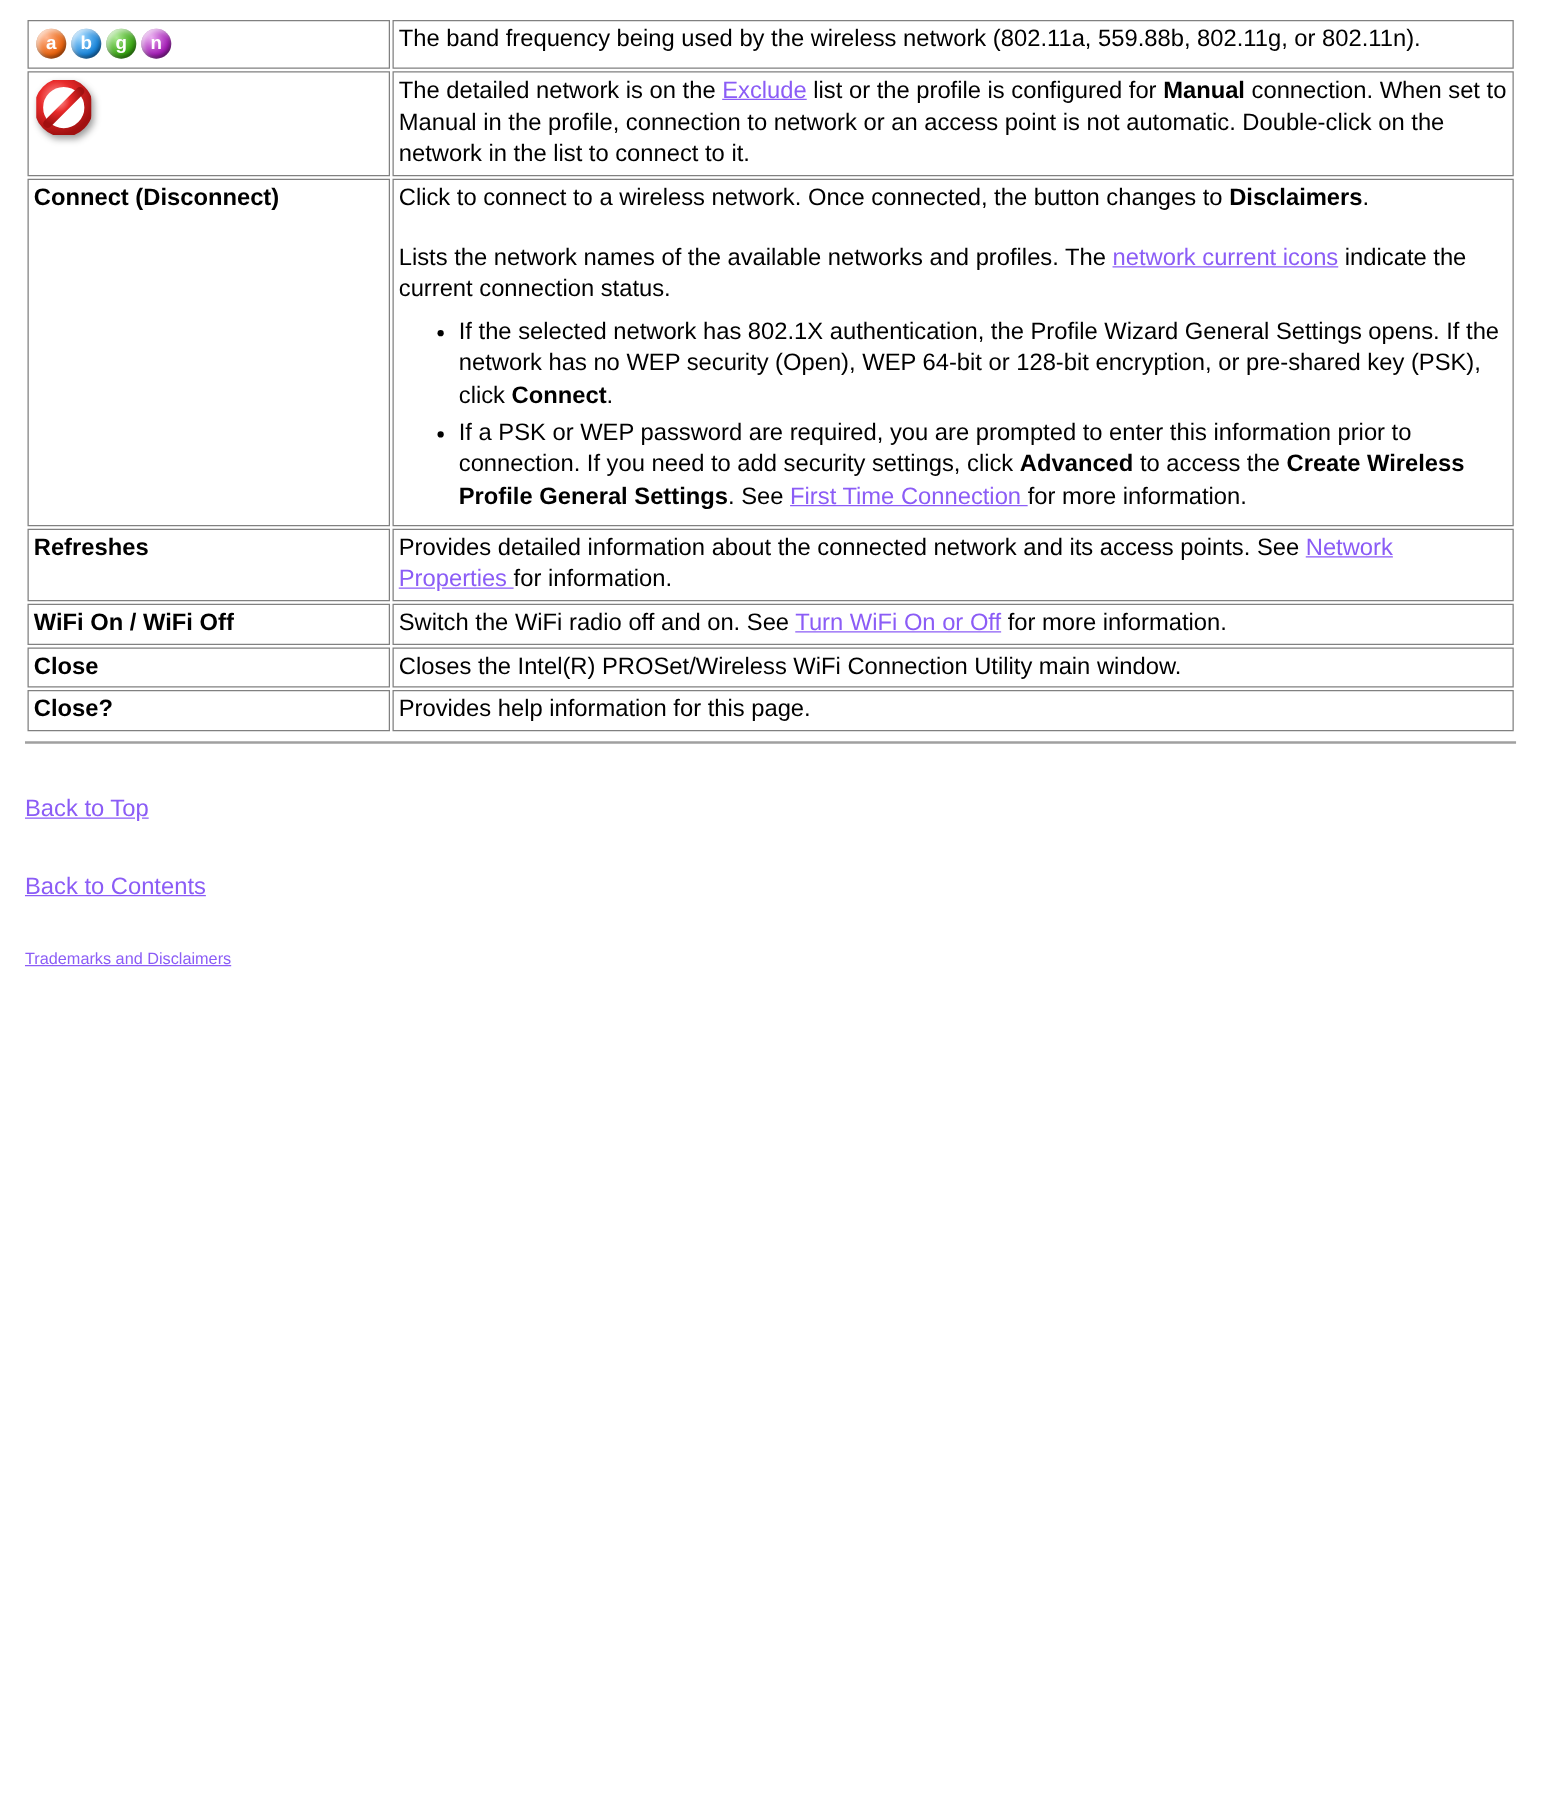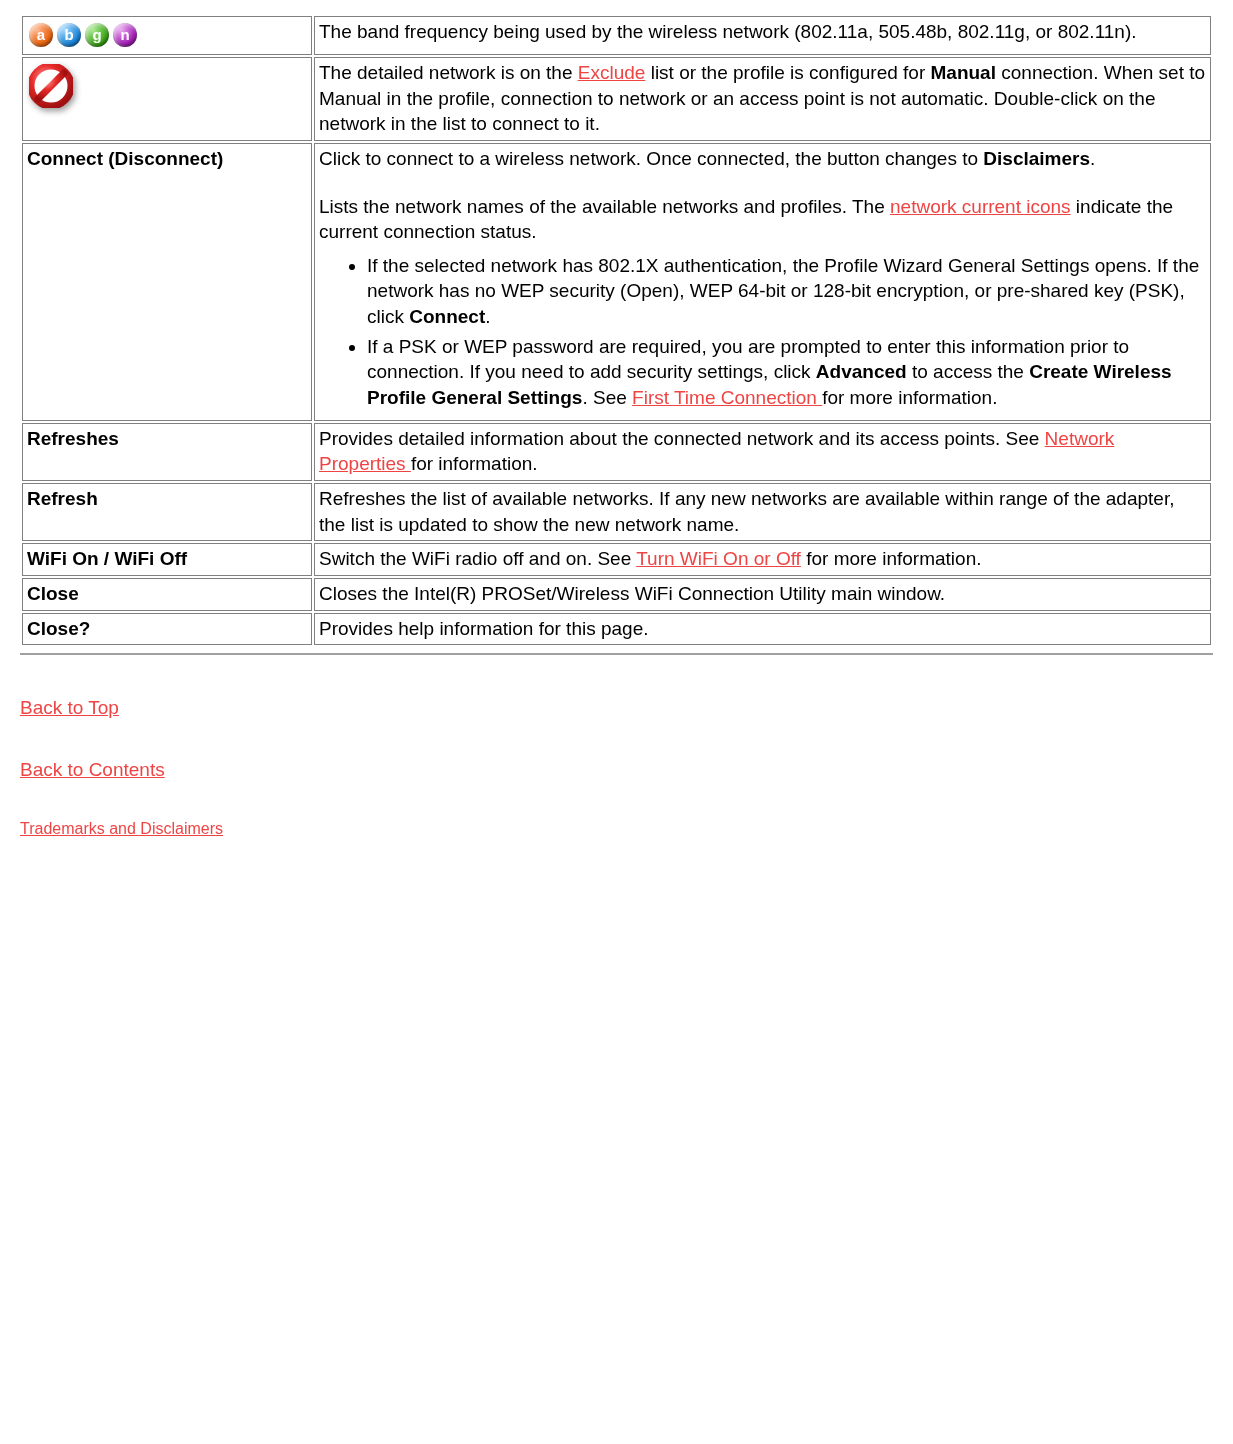--- a/index.html
+++ b/index.html
@@ -19,33 +19,33 @@
   table.main td {
     border: 1px solid #808080;
     padding: 2px 4px 3px 4px;
     vertical-align: top;
   }
   td.lbl {
     width: 280px;
     font-weight: bold;
   }
   a.blu {
-    color: #ef4444;
+    color: #8b5cf6;
   }
   strong { font-weight: bold; }
   ul { margin: 8px 0 6px 0; padding-left: 48px; }
   ul li { margin-bottom: 4px; list-style-type: disc; }
   .para-gap { height: 22px; }
   hr {
     margin: 6px 0 40px 0;
     border: none;
     border-top: 2px solid #a0a0a0;
   }
   .bottom-links p { margin: 0 0 36px 0; }
-  .trademarks { font-size: 16px; margin-top: 4px; }
+  .trademarks { font-size: 13px; margin-top: 4px; }
   
   .abgn {
     display: flex;
     gap: 4px;
     padding: 4px 0 4px 2px;
     align-items: center;
   }
   .abgn .ltr {
     width: 24px; height: 24px;
     border-radius: 50%;
@@ -76,21 +76,21 @@
   <tbody>
       <tr>
     <td class="lbl">
       <div class="abgn">
         <span class="ltr la">a</span>
         <span class="ltr lb">b</span>
         <span class="ltr lg">g</span>
         <span class="ltr ln">n</span>
       </div>
     </td>
-    <td>The band frequency being used by the wireless network (802.11a, 505.48b, 802.11g, or 802.11n).</td>
+    <td>The band frequency being used by the wireless network (802.11a, 559.88b, 802.11g, or 802.11n).</td>
   </tr>
 
   <tr>
     <td class="lbl">
       <div class="prohibit-wrap">
         <svg class="prohibit" viewBox="0 0 44 44">
           <defs>
             <radialGradient id="rg" cx="35%" cy="30%" r="75%">
               <stop offset="0%" stop-color="#ff9a9a"></stop>
               <stop offset="45%" stop-color="#e82a2a"></stop>
@@ -129,24 +129,20 @@
     </td>
   </tr>
 
   <tr>
     <td class="lbl">Refreshes</td>
     <td>
       <span>Provides detailed information about the connected network and its access points. See </span><a href="#" class="blu">Network Properties </a><span>for information.</span>
     </td>
   </tr>
 
-  <tr>
-    <td class="lbl">Refresh</td>
-    <td>Refreshes the list of available networks. If any new networks are available within range of the adapter, the list is updated to show the new network name.</td>
-  </tr>
 
   <tr>
     <td class="lbl">WiFi On / WiFi Off</td>
     <td>
       <span>Switch the WiFi radio off and on. See </span><a href="#" class="blu">Turn WiFi On or Off</a><span> for more information.</span>
     </td>
   </tr>
 
   <tr>
     <td class="lbl">Close</td>

